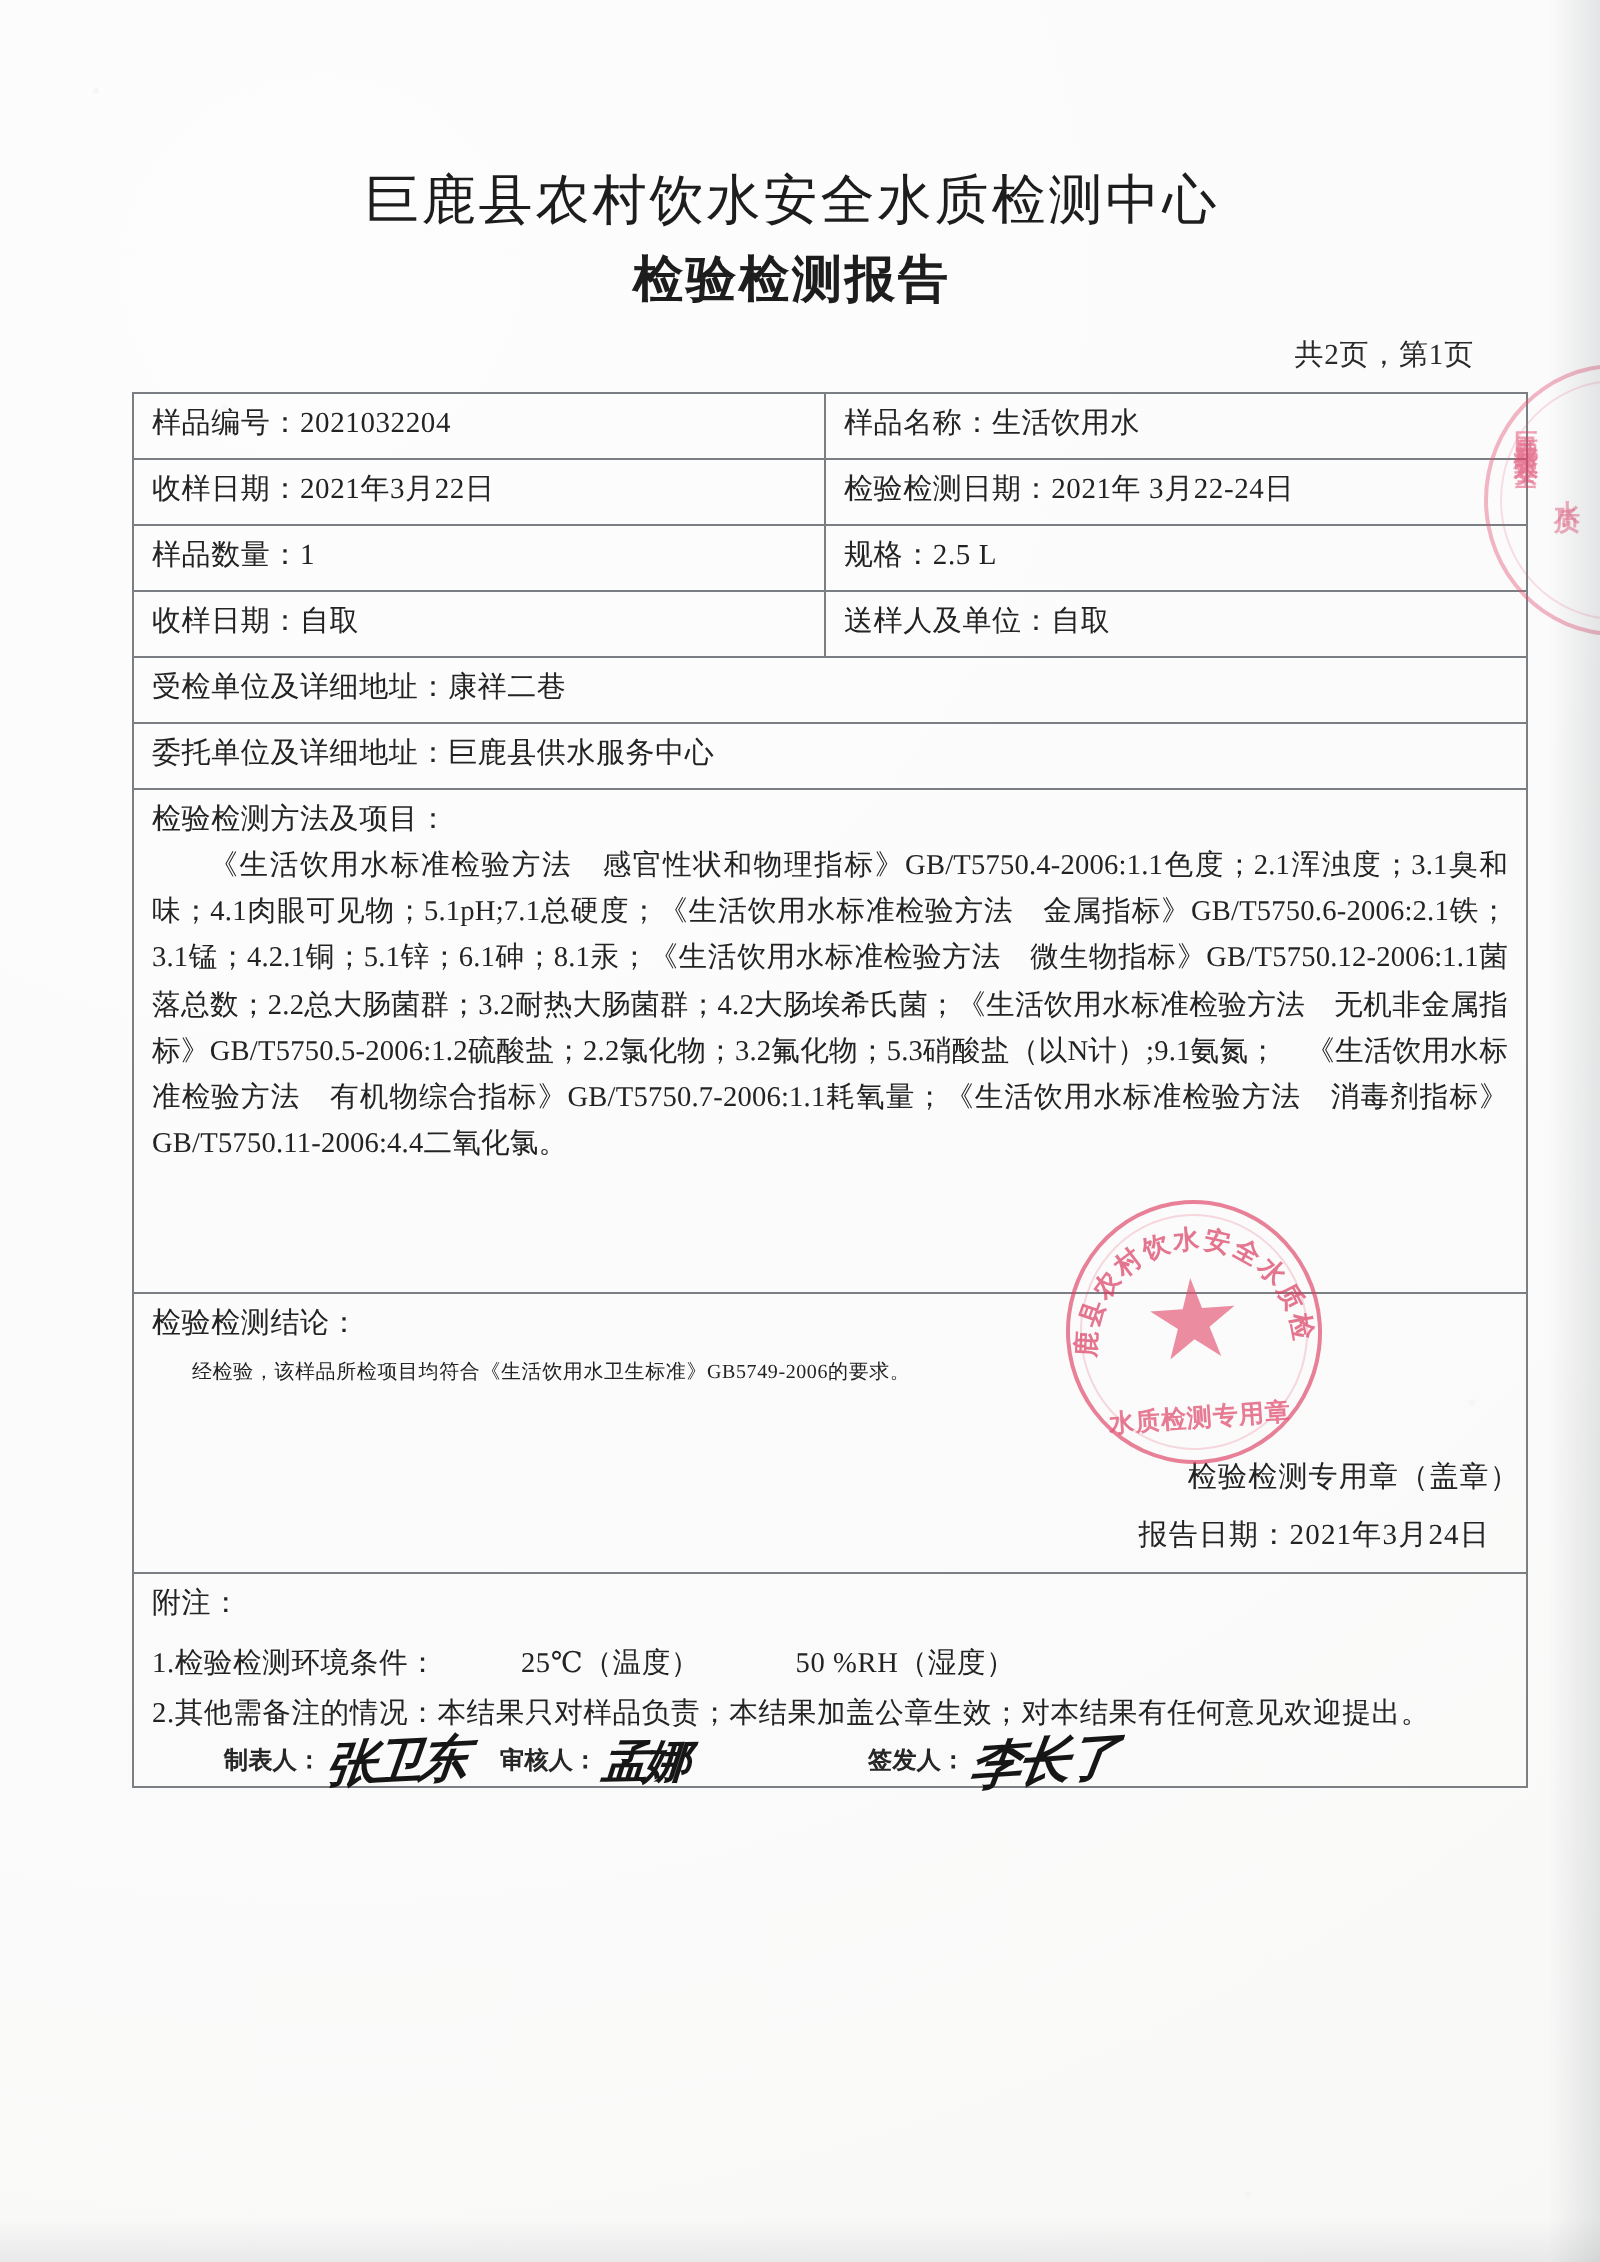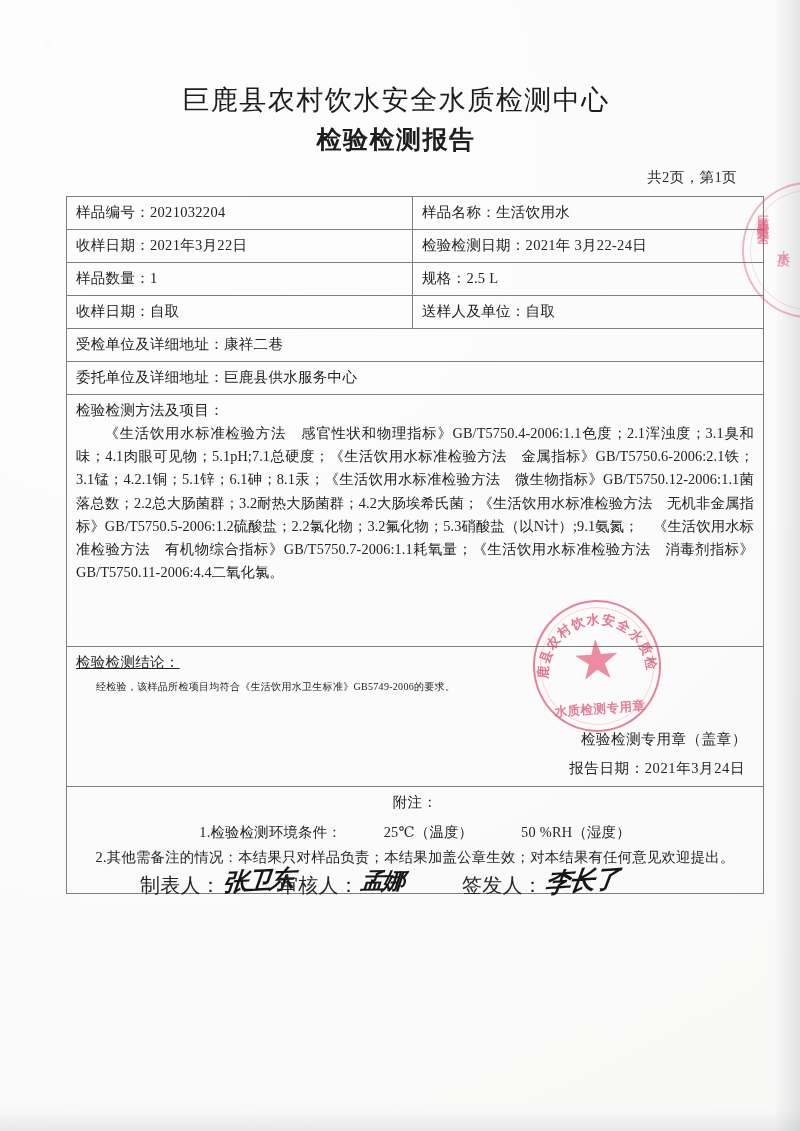--- a/index.html
+++ b/index.html
@@ -102,43 +102,43 @@
   .method-body {
     font-size: 14.3px;
     line-height: 1.62;
     text-indent: 2em;
     text-align: justify;
     letter-spacing: .1px;
   }
 
   
   .concl-cell { height: 128px; position: relative; }
-  .concl-head { margin-bottom: 6px; text-decoration: underline; }
+  .concl-head { margin-bottom: 6px; }
   .concl-body {
     text-indent: 2em;
     font-size: 10px;
     line-height: 1.6;
   }
   .concl-sign {
     position: absolute;
-    right: 16px;
+    right: 3px;
     bottom: 36px;
     font-size: 14.5px;
     letter-spacing: .6px;
   }
   .concl-date {
     position: absolute;
     right: 18px;
     bottom: 7px;
     font-size: 14.5px;
     letter-spacing: .6px;
   }
 
   
-  .notes-cell { height: 95px; text-align: center; }
+  .notes-cell { height: 95px; }
   .notes-head { margin-bottom: 8px; }
   .note-row {
     font-size: 14.3px;
     line-height: 1.55;
     margin-bottom: 3px;
   }
   .note-spacer-a { display: inline-block; width: 34px; }
   .note-spacer-b { display: inline-block; width: 40px; }
 
   
@@ -152,27 +152,26 @@
   .sign-group {
     position: absolute;
     top: 0;
     display: flex;
     align-items: flex-start;
   }
   .sign-group.g1 { left: 0; }
   .sign-group.g2 { left: 138px; }
   .sign-group.g3 { left: 322px; }
   .sign-label {
-    font-size: 20px;
-    font-weight: normal;
+    font-size: 12px;
+    font-weight: bold;
     letter-spacing: .2px;
     color: #262626;
     padding-top: 6px;
     white-space: nowrap;
-    margin-left: 28px;
   }
   .sign-ink {
     font-family: "DejaVu Serif", serif;
     font-size: 25px;
     font-style: italic;
     font-weight: bold;
     color: #161616;
     margin-left: 2px;
     transform: skewX(-9deg) rotate(-3deg);
     transform-origin: left center;

